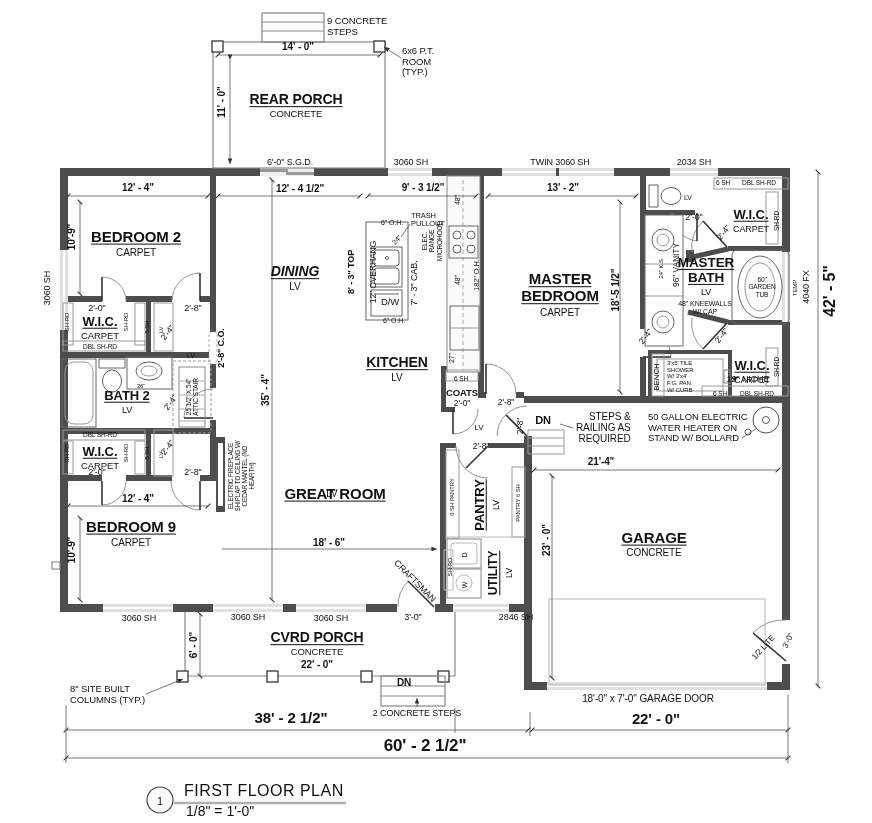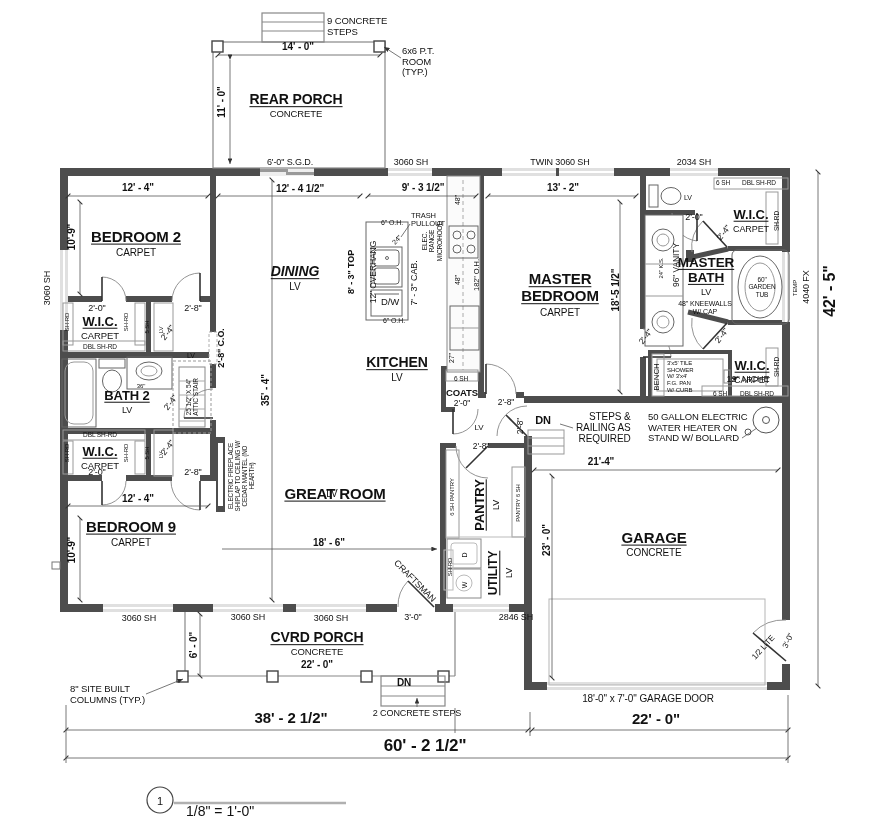--- a/index.html
+++ b/index.html
@@ -294,20 +294,21 @@
     <line x1="410" y1="224" x2="401" y2="237"></line>
     <line x1="417" y1="707" x2="417" y2="698" marker-end="url(#ar)"></line>
   </g>
 
   <g fill="none">
     <line x1="174" y1="803" x2="346" y2="803" stroke="#b0b0b0" stroke-width="2.5"></line>
     <circle cx="160" cy="800" r="13" stroke="#444" stroke-width="1.2"></circle>
   </g>
 </svg>
 
+<div class="ffp-title">FIRST FLOOR PLAN</div>
 <div class="ffp-scale">1/8" = 1'-0"</div>
 <div class="sheet-num">1</div>
 
 <div>
       <div class="lbl left" style="left: 327px; top: 27px; font-size: 9.5px; transform: translate(0px, -50%);">9 CONCRETE
 STEPS</div>
       <div class="lbl b" style="left: 298px; top: 47px; font-size: 10px; transform: translate(-50%, -50%);">14' - 0"</div>
       <div class="lbl left" style="left: 402px; top: 62px; font-size: 9.5px; transform: translate(0px, -50%);">6x6 P.T.
 ROOM
 (TYP.)</div>

